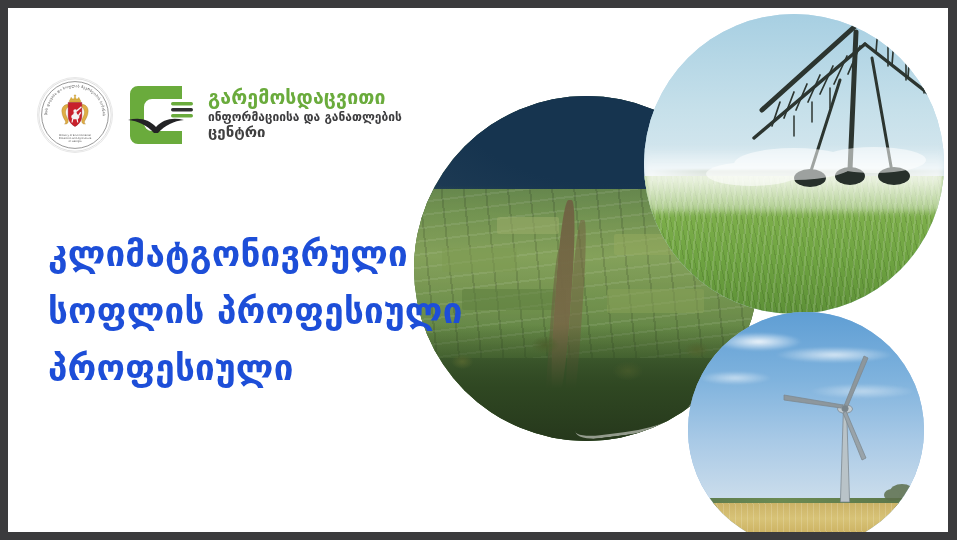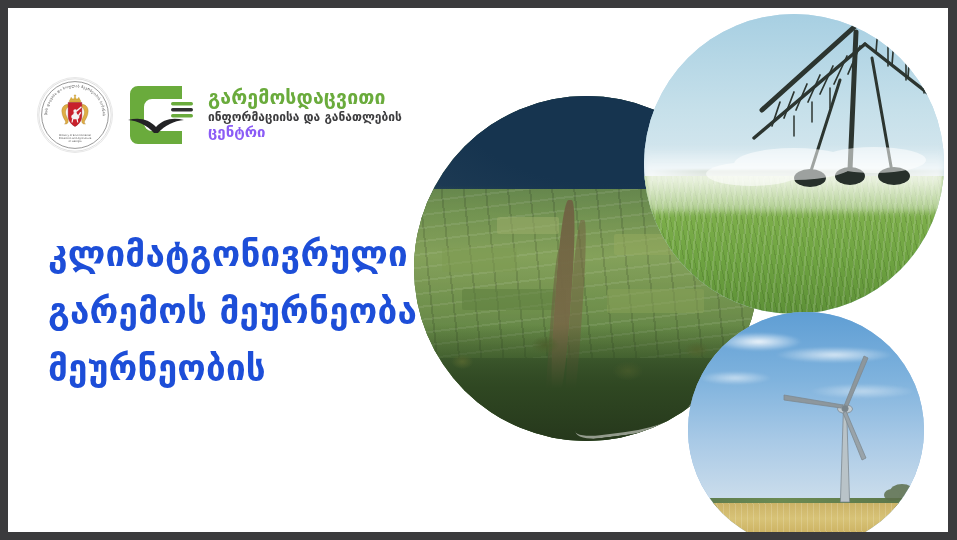--- a/index.html
+++ b/index.html
@@ -71,21 +71,21 @@
   .lw2 {
     font-size: 12px;
     font-weight: bold;
     color: #3c3c3e;
     margin-top: 3px;
     white-space: nowrap;
   }
   .lw3 {
     font-size: 15px;
     font-weight: bold;
-    color: #8b5cf6;
+    color: #404040;
     margin-top: 2px;
     white-space: nowrap;
   }
 
   
   #headline {
     position: absolute;
     left: 40px;
     top: 218px;
     color: #1d4ed8;
@@ -312,22 +312,22 @@
 
       <div class="logo-words">
         <span class="lw1">გარემოსდაცვითი</span>
         <span class="lw2">ინფორმაციისა და განათლების</span>
         <span class="lw3">ცენტრი</span>
       </div>
     </div>
 
     <div id="headline">
       <div>კლიმატგონივრული</div>
-      <div>გარემოს მეურნეობა</div>
-      <div>მეურნეობის</div>
+      <div>სოფლის პროფესიული</div>
+      <div>პროფესიული</div>
     </div>
 
     <div id="collage">
 
       <div id="circle-landscape" class="photo-circle">
         <div class="ls-sky"></div>
         <div class="ls-fields"></div>
         <div class="ls-patch" style="left:8%;top:44%;width:22%;height:7%;background:#7d9a52;"></div>
         <div class="ls-patch" style="left:58%;top:40%;width:26%;height:6%;background:#93a95f;"></div>
         <div class="ls-patch" style="left:14%;top:56%;width:30%;height:6%;background:#5f8040;"></div>

